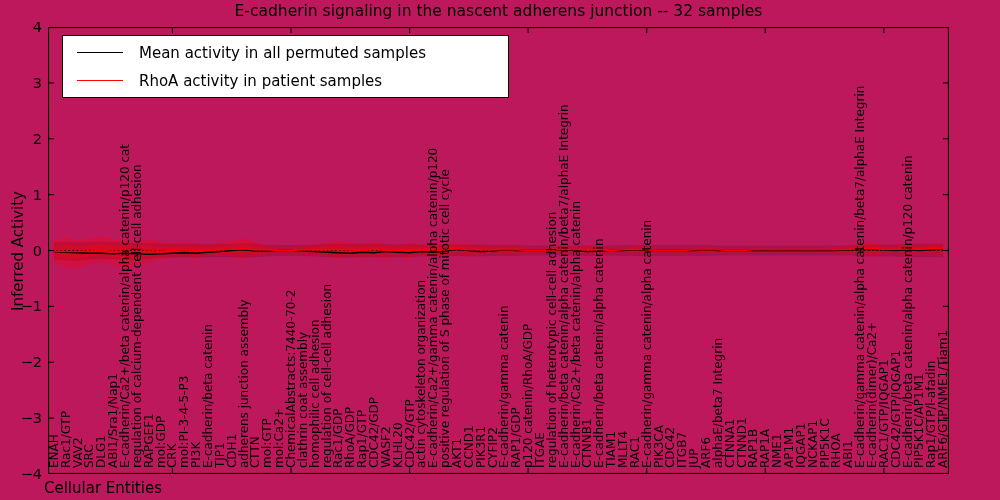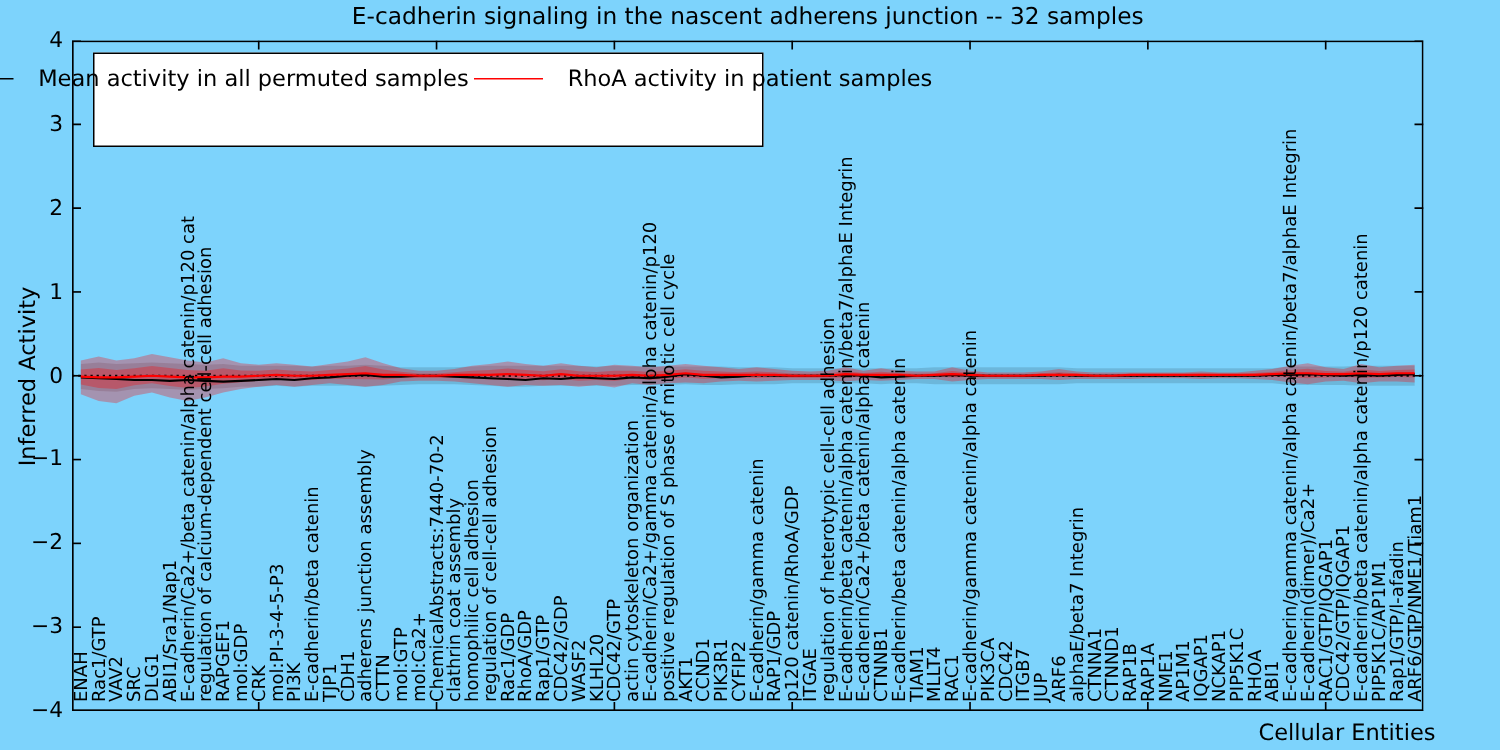--- a/index.html
+++ b/index.html
@@ -1,47 +1,47 @@
 <!DOCTYPE html>
 <html><head>
 <meta charset="utf-8">
 <style>
   html,body{margin:0;padding:0;background:#ffffff;}
   *{box-sizing:border-box;}
   #figure{
-    position:relative;width:1000px;height:500px;background:#7dd3fc;
+    position:relative;width:1000px;height:500px;background:#be185d;
     font-family:"DejaVu Sans","Liberation Sans",sans-serif;color:#000;
     overflow:hidden;
     padding-left:14px;
   }
   #chart-title{
     position:absolute;top:2px;left:48px;width:901px;text-align:center;
     font-size:15.5px;color:#000;white-space:nowrap;
   }
   #y-axis-label{
     position:absolute;left:-92px;top:242px;width:220px;text-align:center;
     transform:rotate(-90deg);transform-origin:center center;
     font-size:15px;color:#000;
   }
   #x-axis-label{
-    position:absolute;top:479px;left:56px;width:901px;text-align:right;
+    position:absolute;top:479px;left:44px;width:901px;text-align:left;
     font-size:15px;color:#000;
   }
   #plot-area{
     position:absolute;left:48px;top:27px;width:901px;height:447px;
   }
   #plot-svg{position:absolute;left:0;top:0;}
   .ytick-label{
     position:absolute;width:36px;text-align:right;font-size:14.5px;
     color:#000;line-height:18px;
   }
   #legend{
     position:absolute;left:62px;top:35px;width:447px;height:63px;
     background:#ffffff;border:1.3px solid #000;z-index:5;
-    display:flex;flex-direction:row;justify-content:center;gap:4px;
+    display:flex;flex-direction:column;justify-content:center;gap:4px;
     padding:4px 0 4px 14px;
   }
   .legend-row{display:flex;align-items:center;height:24px;}
   .legend-line{width:46px;height:0;border-top-width:1.6px;border-top-style:solid;margin-right:16px;}
   .legend-text{font-size:15px;color:#000;white-space:nowrap;}
 </style>
 </head>
 <body>
 
 <div id="figure">

